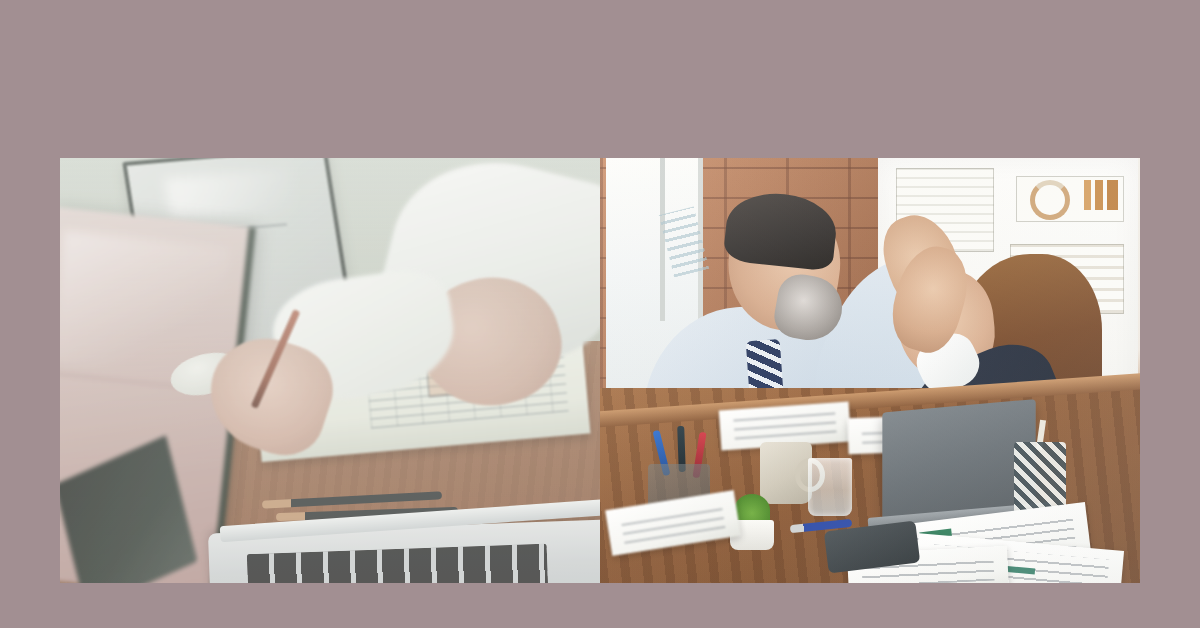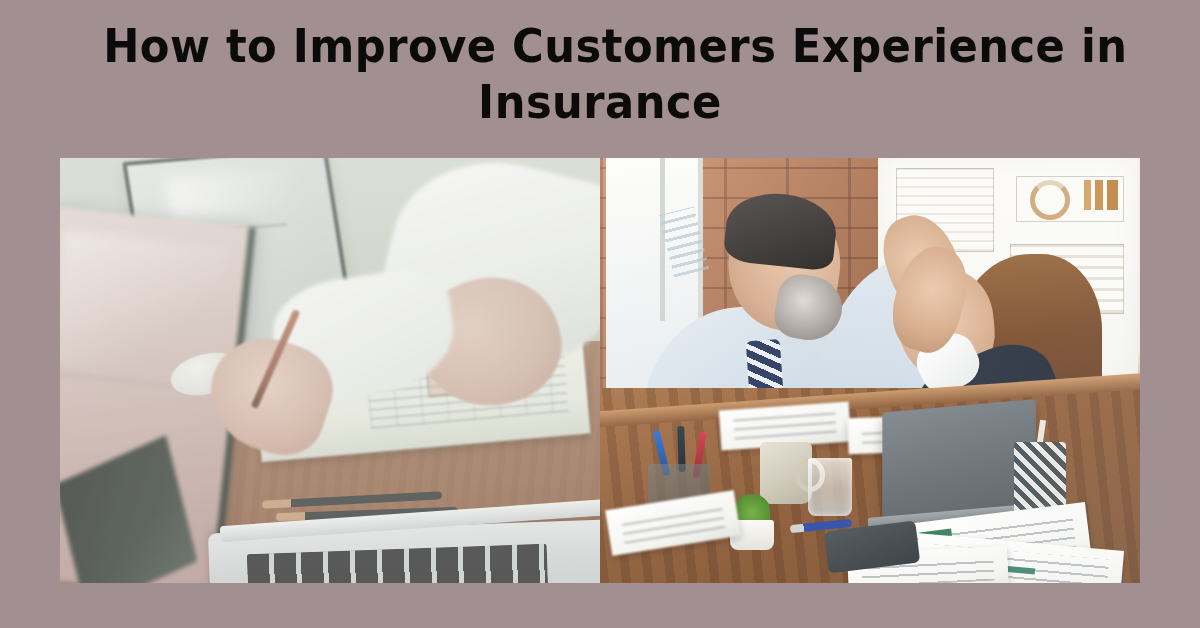--- a/index.html
+++ b/index.html
@@ -551,24 +551,20 @@
     background: linear-gradient(120deg, rgba(255,250,240,.10) 0%, rgba(255,240,220,.06) 50%, rgba(255,255,255,.14) 100%);
   }
   .soft { filter: blur(1.1px); }
   .softer { filter: blur(2.2px); }
 </style>
 </head>
 <body>
 
 <div class="banner">
 
-  <div class="title-block">
-    <span class="title-line">How to Improve Customers Experience in</span>
-    <span class="title-line">Insurance</span>
-  </div>
 
   <div class="photo-strip">
 
     <div class="photo photo-left">
       <div class="ph-l-bg"></div>
       <div class="ph-l-wall"></div>
       <div class="ph-l-desk"></div>
 
       <div class="ph-l-lid soft">
         <div class="ph-l-lid-lines"></div>

